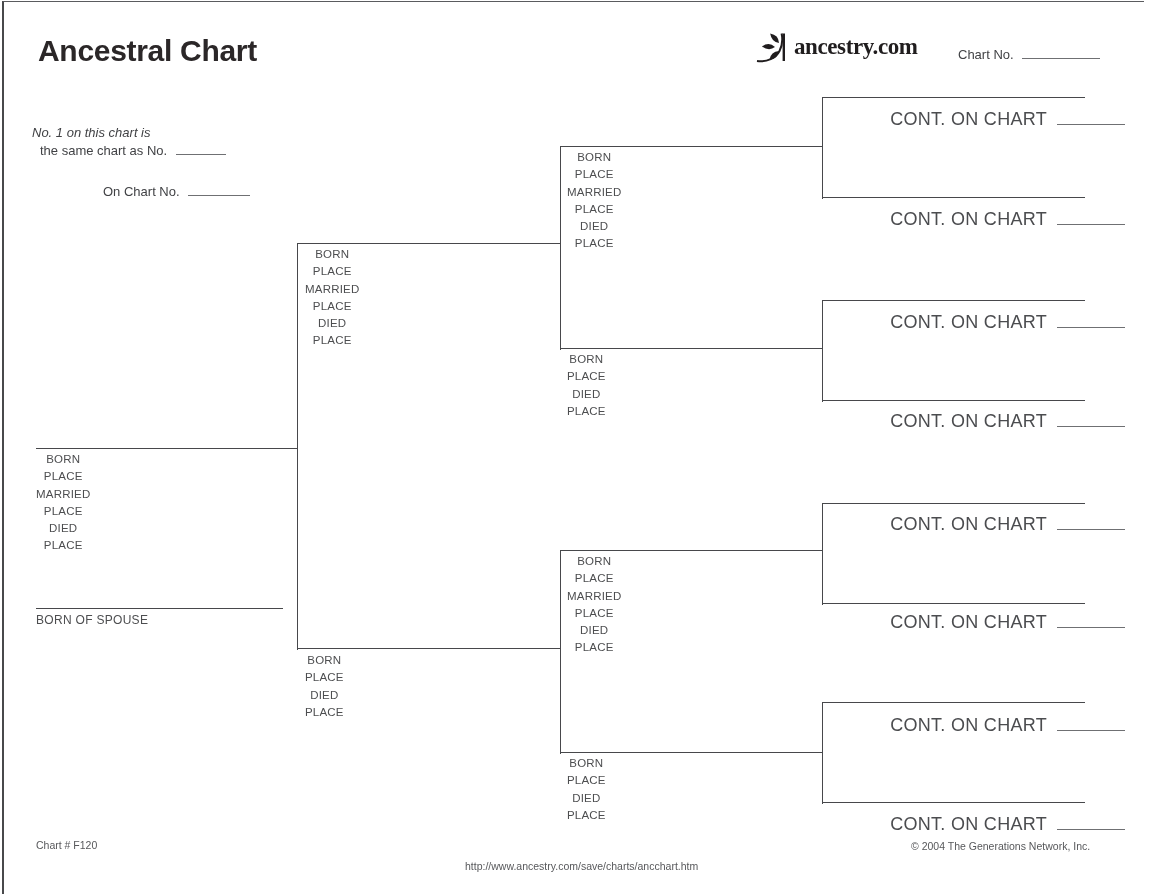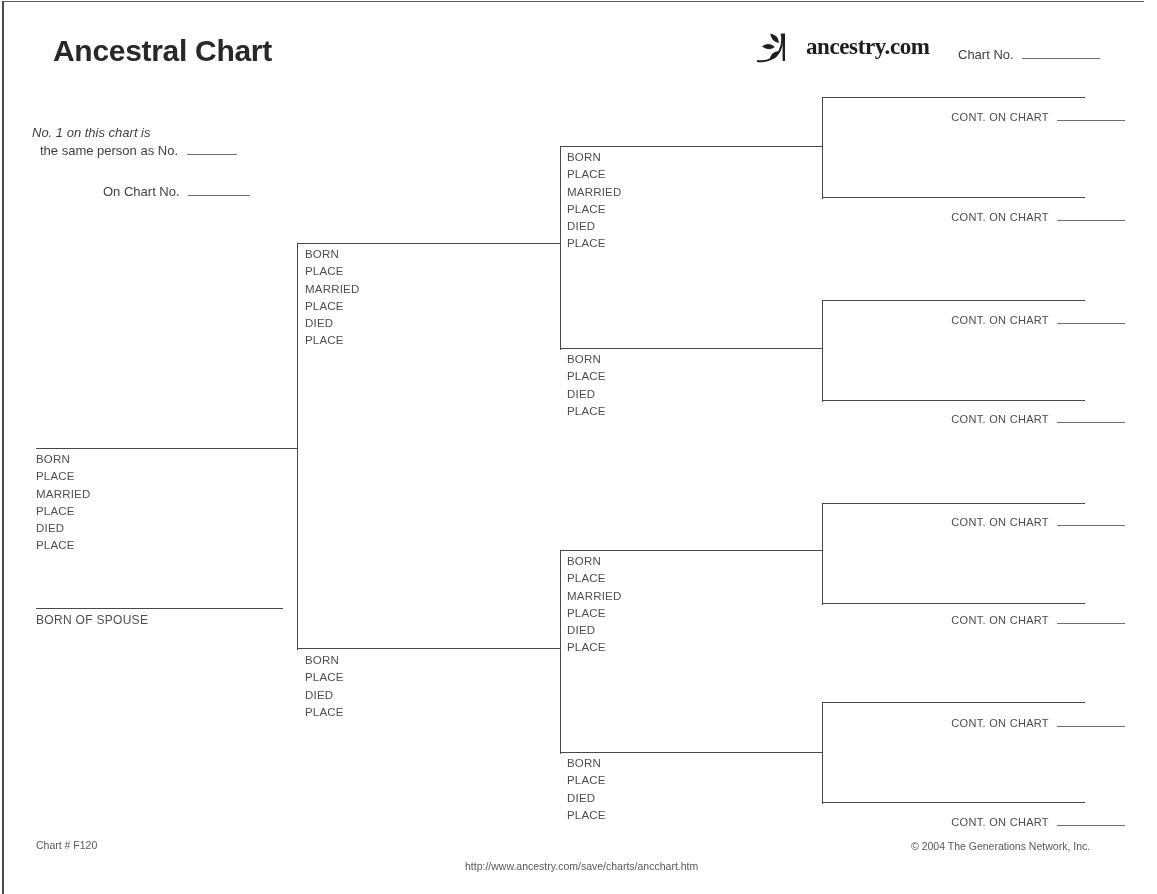--- a/index.html
+++ b/index.html
@@ -8,35 +8,35 @@
     font-family:"Liberation Sans", sans-serif; overflow:hidden;
     color:#4d4e50;
   }
   .page-edge {
     position:absolute; left:2px; top:1px; width:1140px; height:893px;
     border-left:2px solid #48494b; border-top:1.5px solid #5a5b5e;
     pointer-events:none;
   }
   .title {
     position:absolute; left:38px; top:34px;
-    font-size:30px; font-weight:700; color:#2b2728; letter-spacing:-0.3px;margin-left:15px;
+    font-size:30px; font-weight:700; color:#2b2728; letter-spacing:-0.3px;
   }
   .logo { position:absolute; left:754px; top:30px; white-space:nowrap; }
   .logo svg { vertical-align:middle; }
   .logo-text {
     font-family:"Liberation Serif", serif; font-size:23px; font-weight:700;
-    color:#201d1e; letter-spacing:-0.4px; vertical-align:middle; margin-left:14px;
+    color:#201d1e; letter-spacing:-0.4px; vertical-align:middle; margin-left:2px;
   }
   .note { position:absolute; font-size:13px; color:#414245; white-space:nowrap;text-align:center; }
   .blank { display:inline-block; border-bottom:1.4px solid #6f7073; height:11px; margin-left:5px; }
   .hline { position:absolute; border-top:1.5px solid #47484b; height:0; }
   .vline { position:absolute; border-left:1.5px solid #47484b; width:0; }
-  .labels { position:absolute; font-size:11.5px; line-height:17.3px; color:#4d4e50; letter-spacing:0.2px; }
+  .labels { position:absolute; font-size:11.5px; line-height:17.3px; color:#4d4e50; letter-spacing:0.2px;text-align:center; }
   .spouse-label { position:absolute; font-size:12px; color:#4d4e50; letter-spacing:0.3px; }
-  .cont { position:absolute; right:32px; white-space:nowrap; font-size:11px; color:#4b4c4f; letter-spacing:0.3px; }
+  .cont { position:absolute; right:32px; white-space:nowrap; font-size:18px; color:#4b4c4f; letter-spacing:0.3px; }
   .footer-text { position:absolute; font-size:10.5px; color:#57585b; white-space:nowrap; }
 </style>
 </head>
 <body>
 
 <div class="page">
 
   <div class="page-edge"></div>
 
   <div class="title">Ancestral Chart</div>
@@ -53,21 +53,21 @@
     </svg><span class="logo-text">ancestry.com</span>
   </div>
 
   <div class="note" style="left:958px; top:47px;">
     <span>Chart No.</span>
     <span class="blank" style="width:78px;"></span>
   </div>
 
   <div class="note" style="left:32px; top:125px;font-style:italic;">No. 1 on this chart is</div>
   <div class="note" style="left:40px; top:143px;">
-    <span>the same person as No.</span>
+    <span>the same chart as No.</span>
     <span class="blank" style="width:50px;"></span>
   </div>
   <div class="note" style="left:103px; top:184px;">
     <span>On Chart No.</span>
     <span class="blank" style="width:62px;"></span>
   </div>
 
   <div class="hline" style="left:36px;  top:448px; width:261px;"></div>
   <div class="hline" style="left:36px;  top:608px; width:247px;"></div>
 

